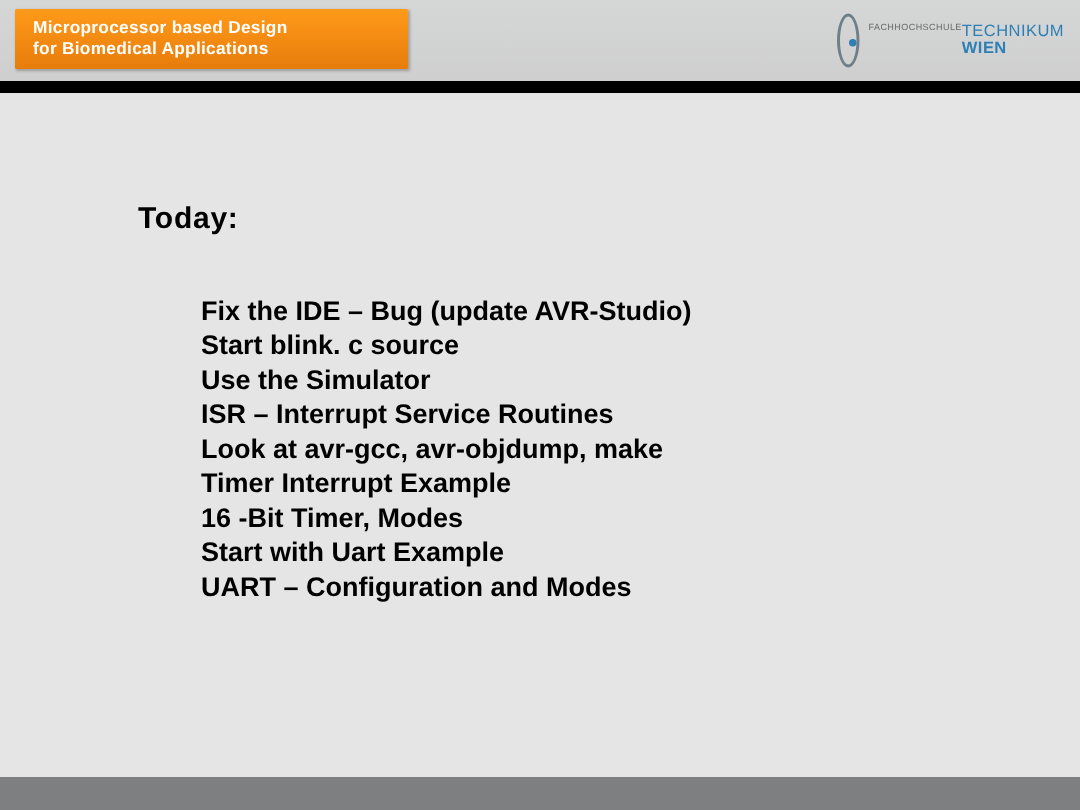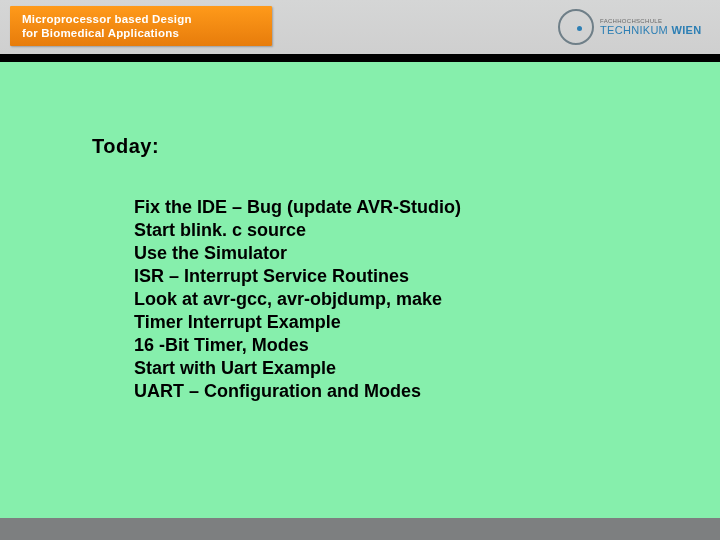--- a/index.html
+++ b/index.html
@@ -1,38 +1,38 @@
 <!DOCTYPE html>
 <html><head>
 <meta charset="utf-8">
 <style>
   * { margin: 0; padding: 0; box-sizing: border-box; }
   html, body { width: 720px; height: 540px; font-family: Arial, Helvetica, sans-serif; background: #fff; }
 
-  .slide { width: 720px; height: 540px; position: relative; background: #86efac; }
+  .slide { width: 720px; height: 540px; position: relative; background: #e5e5e5; }
 
   
   .header { position: relative; height: 62px; width: 100%; }
   .header-grey { position: absolute; top: 0; left: 0; right: 0; height: 54px;
                  background: linear-gradient(to bottom, #d5d6d6 0%, #cfcfcf 100%); }
   .header-orange { position: absolute; top: 6px; left: 10px; width: 262px; height: 40px;
                    background: linear-gradient(to bottom, #ff9a1a 0%, #e77c0b 100%);
                    border-radius: 1px; box-shadow: 1px 1px 2px rgba(0,0,0,0.25);
                    padding: 6px 12px 0 12px; }
   .header-orange .ln { color: #fff; font-size: 11.5px; font-weight: 600; line-height: 14px;
                        letter-spacing: 0.2px; white-space: nowrap; }
   .header-black { position: absolute; top: 54px; left: 0; right: 0; height: 8px; background: #000; }
 
   .brand { position: absolute; top: 6px; right: 12px; width: 150px; height: 42px;
            display: flex; align-items: center; }
   .brand-mark { width: 36px; height: 36px; border: 2px solid #6f7f88; border-radius: 50%;
                 display: flex; align-items: center; justify-content: center; margin-right: 6px; }
   .brand-mark-inner { width: 5px; height: 5px; background: #2d7fb4; border-radius: 50%;
                       margin-left: 6px; margin-top: 2px; }
-  .brand-text { display: flex; flex-direction: column; line-height: 1; }
+  .brand-text { display: flex; flex-direction: row; line-height: 1; }
   .brand-text .top { font-size: 6px; color: #6a6a6a; letter-spacing: 0.3px; margin-bottom: 1px; }
   .brand-text .main { font-size: 11px; font-weight: 300; color: #2d7fb4; letter-spacing: 0.3px; }
   .brand-text .main b { color: #2d7fb4; font-weight: 700; }
 
   
   .body { position: absolute; top: 135px; left: 92px; right: 60px; }
   .title { font-size: 20px; font-weight: 700; color: #000; letter-spacing: 0.5px; margin-bottom: 38px; }
   .items { }
   .item { font-size: 18px; font-weight: 700; color: #000; line-height: 23px; margin-left: 42px; }
 

